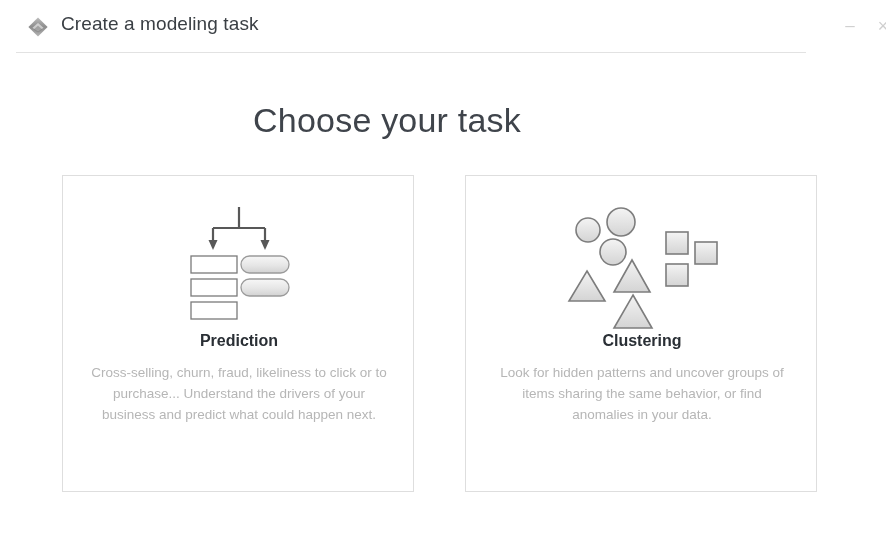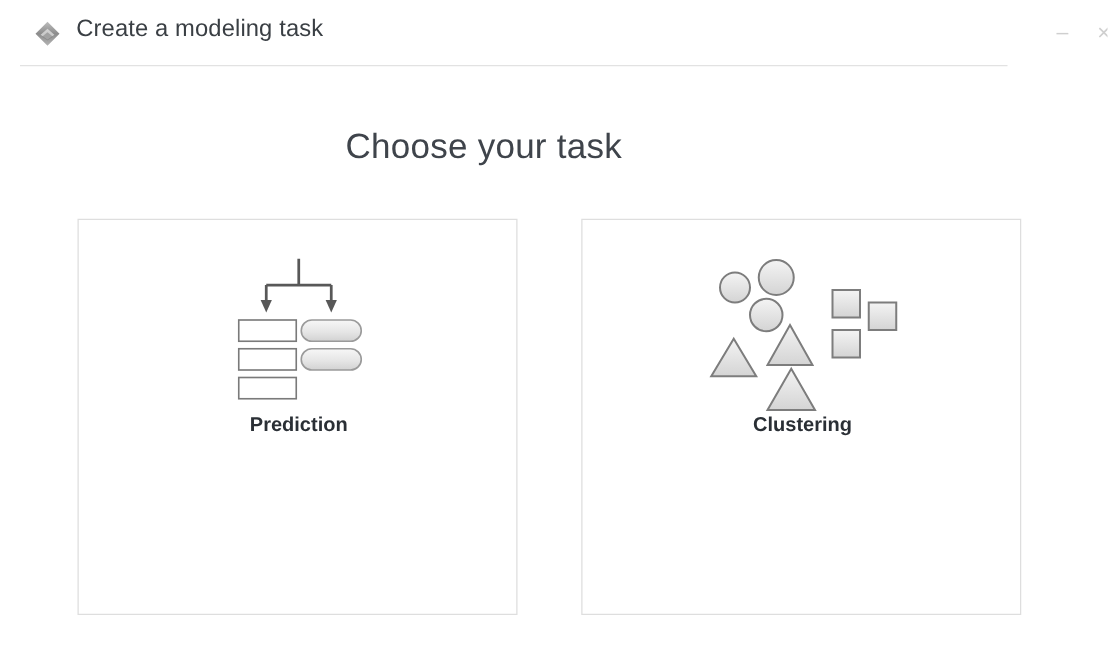--- a/index.html
+++ b/index.html
@@ -59,21 +59,21 @@
   .win-min { left: 822px; }
   .win-close { left: 855px; font-size: 18px; }
 
   
   .page-title {
     position: absolute;
     left: 0;
     top: 101px;
     width: 774px;
     text-align: center;
-    font-size: 28px;
+    font-size: 34px;
     font-weight: 300;
     color: #3f444b;
     letter-spacing: 0.2px;
   }
 
   
   .card {
     position: absolute;
     top: 175px;
     width: 352px;
@@ -169,20 +169,21 @@
       <rect x="128" y="79" width="46" height="17" fill="#ffffff" stroke="#7a7a7a" stroke-width="1.3"></rect>
       <rect x="128" y="102" width="46" height="17" fill="#ffffff" stroke="#7a7a7a" stroke-width="1.3"></rect>
 
       <rect x="178" y="56" width="48" height="17" rx="8.5" ry="8.5" fill="url(#pillGrad)" stroke="#9a9a9a" stroke-width="1.3"></rect>
       <rect x="178" y="79" width="48" height="17" rx="8.5" ry="8.5" fill="url(#pillGrad)" stroke="#9a9a9a" stroke-width="1.3"></rect>
     </svg>
   </div>
 
   <div class="card-title">Prediction</div>
 
+  <div class="card-desc">Cross-selling, churn, fraud, likeliness to click or to purchase... Understand the drivers of your business and predict what could happen next.</div>
 </div>
 
 <div class="card card-clustering">
 
   <div class="card-icon">
     <svg width="352" height="130" viewBox="0 0 352 130">
       <defs>
         <linearGradient id="shapeGrad" x1="0" y1="0" x2="0" y2="1">
           <stop offset="0%" stop-color="#f4f4f4"></stop>
           <stop offset="100%" stop-color="#d4d4d4"></stop>
@@ -200,13 +201,14 @@
 
         <polygon points="166,60 184,92 148,92"></polygon>
         <polygon points="121,71 139,101 103,101"></polygon>
         <polygon points="167,95 186,128 148,128"></polygon>
       </g>
     </svg>
   </div>
 
   <div class="card-title">Clustering</div>
 
+  <div class="card-desc">Look for hidden patterns and uncover groups of items sharing the same behavior, or find anomalies in your data.</div>
 </div>
 
 </body></html>

